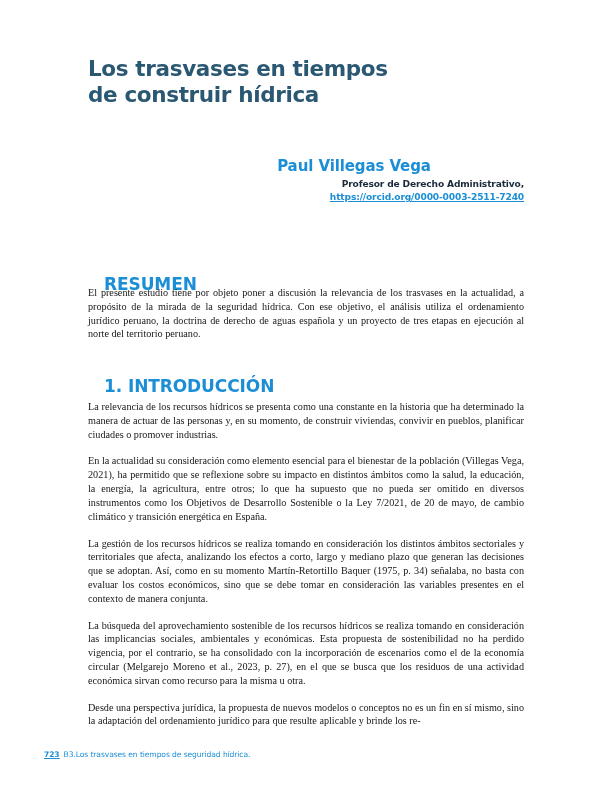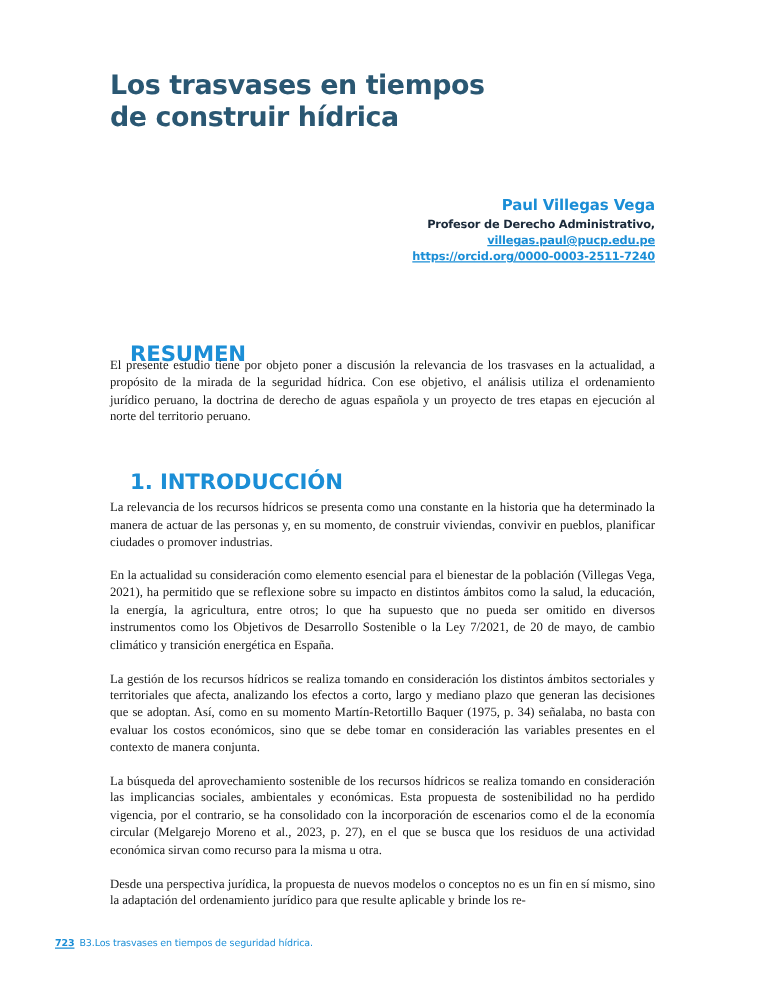--- a/index.html
+++ b/index.html
@@ -46,24 +46,25 @@
     top: 156px;
     width: 340px;
     text-align: right;
     font-family: "DejaVu Sans", "Liberation Sans", sans-serif;
     font-size: 9.1px;
     line-height: 1.42;
   }
   .author-name {
     display: block;
     font-weight: bold;
-    font-size: 12px;
+    font-size: 15px;
     color: #1b8ed6;
     letter-spacing: -0.1px;
     margin-bottom: 1px;
+    text-align: center;
   }
   .author-affil {
     display: block;
     font-weight: bold;
     color: #1b2a3a;
     letter-spacing: -0.15px;
   }
   .author-link {
     display: block;
     font-weight: bold;
@@ -142,21 +143,20 @@
 <div class="page">
 
   <h1 class="doc-title">
     <span class="line">Los trasvases en tiempos</span>
     <span class="line">de construir hídrica</span>
   </h1>
 
   <div class="author-block">
     <span class="author-name">Paul Villegas Vega</span>
     <span class="author-affil">Profesor de Derecho Administrativo,</span>
-    <span class="author-link">villegas.paul@pucp.edu.pe</span>
     <span class="author-link">https://orcid.org/0000-0003-2511-7240</span>
   </div>
 
   <h2 class="section-heading" id="heading-resumen">RESUMEN</h2>
 
   <div class="body-col" id="abstract-col">
     <p class="body-p">El presente estudio tiene por objeto poner a discusión la relevancia de los trasvases en la actualidad, a propósito de la mirada de la seguridad hídrica. Con ese objetivo, el análisis utiliza el ordenamiento jurídico peruano, la doctrina de derecho de aguas española y un proyecto de tres etapas en ejecución al norte del territorio peruano.</p>
   </div>
 
   <h2 class="section-heading" id="heading-intro">1. INTRODUCCIÓN</h2>

